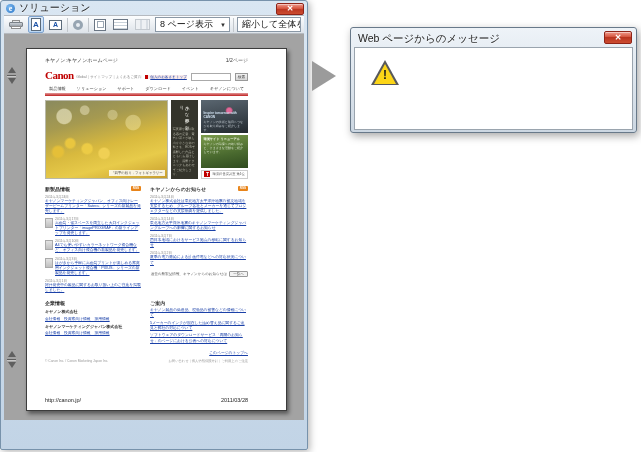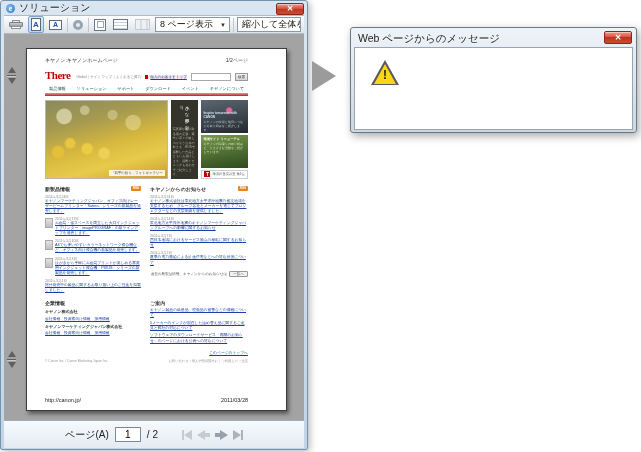--- a/index.html
+++ b/index.html
@@ -218,21 +218,21 @@
         <div class="down"></div>
     </div>
 
     <div class="page">
       <div class="ph">
         <span>キヤノン:キヤノンホームページ</span>
         <span>1/2ページ</span>
       </div>
 
       <div class="site-top">
-        <span class="canon-logo">There</span>
+        <span class="canon-logo">Canon</span>
         <div class="util">
           <span class="util-txt">Global｜サイトマップ｜よくあるご質問</span>
           <span class="personal">個人のお客さまトップ</span>
           <span class="sbox"></span>
           <span class="sbtn">検索</span>
         </div>
       </div>
 
       <div class="nav-row">
         <span class="nav-item">製品情報</span>
@@ -365,43 +365,20 @@
         <span>お問い合わせ｜個人情報保護方針｜ご利用上のご注意</span>
       </div>
 
       <div class="pf">
         <span>http://canon.jp/</span>
         <span>2011/03/28</span>
       </div>
     </div>
   </div>
 
-  <div class="bottombar">
-    <span class="pn-label">ページ(A)</span>
-    <input class="pn-input" value="1" style="">
-    <span class="pn-total">/ 2</span>
-    <span class="navgrp">
-      <span class="nav-btn" style="--c:#c7cbd0">
-          <span class="vbar"></span>
-          <span class="tri-l"></span>
-        </span>
-      <span class="nav-btn" style="--c:#c7cbd0">
-          <span class="tri-l"></span>
-          <span class="stem"></span>
-        </span>
-      <span class="nav-btn" style="--c:#96a1ac">
-          <span class="stem"></span>
-          <span class="tri-r"></span>
-        </span>
-      <span class="nav-btn" style="--c:#aab2bb">
-          <span class="tri-r"></span>
-          <span class="vbar"></span>
-        </span>
-    </span>
-  </div>
 </div>
 
 <div class="big-arrow"></div>
 
 <div class="dlg">
   <div class="dlg-titlebar">
     <span class="dlg-title">Web ページからのメッセージ</span>
     <span class="dlg-close">✕</span>
   </div>
   <div class="dlg-inner">

